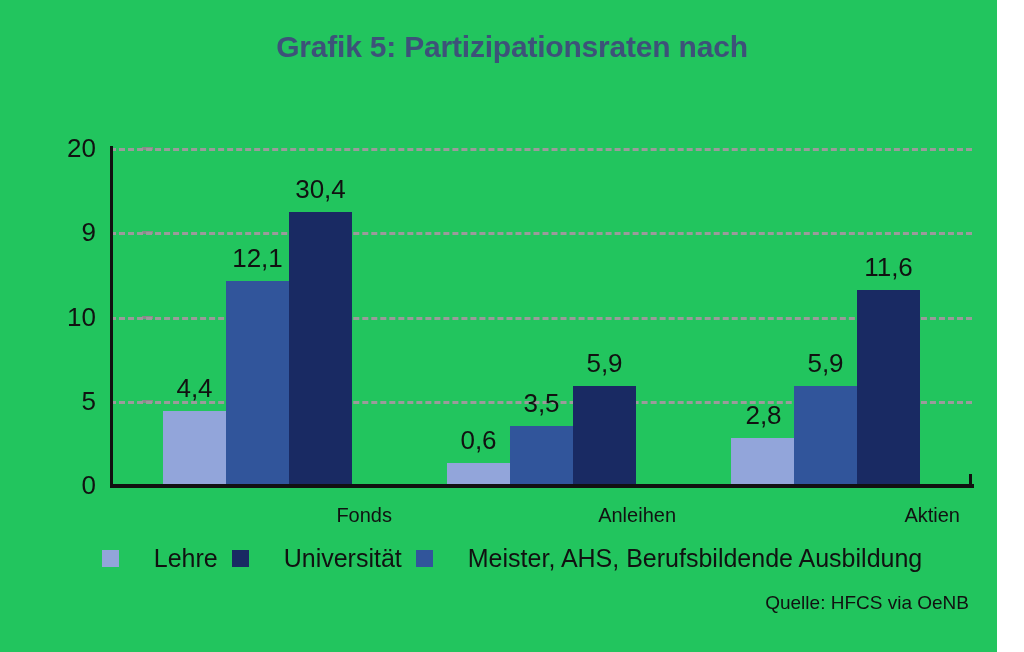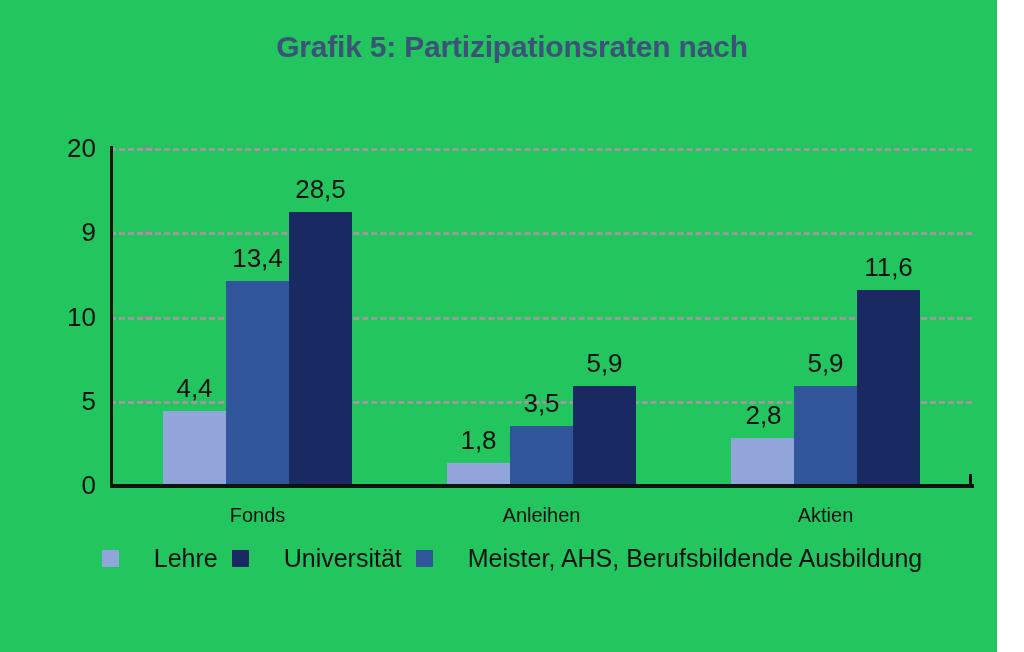--- a/index.html
+++ b/index.html
@@ -111,21 +111,21 @@
     line-height: 26px;
     white-space: nowrap;
   }
 
   
   .cat-label {
     position: absolute;
     top: 504px;
     font-size: 20px;
     color: #111111;
-    text-align: center;
+    text-align: right;
     line-height: 22px;
   }
 
   
   #legend {
     position: absolute;
     left: 0;
     top: 545px;
     width: 1024px;
     display: flex;
@@ -184,25 +184,25 @@
     </div>
 
   <div id="plot">
       <div class="gridline" style="top: 252.75px;"></div>
       <div class="gridline" style="top: 168.5px;"></div>
       <div class="gridline" style="top: 84.25px;"></div>
       <div class="gridline" style="top: 0px;"></div>
       <div class="bar" style="left: 53px; width: 63px; height: 74.14px; background: rgb(146, 165, 218);"></div>
       <div class="bar-label" style="left: 37px; width: 95px; top: 226.86px;">4,4</div>
       <div class="bar" style="left: 116px; width: 63px; height: 203.885px; background: rgb(49, 85, 155);"></div>
-      <div class="bar-label" style="left: 100px; width: 95px; top: 97.115px;">13,4</div>
+      <div class="bar-label" style="left: 100px; width: 95px; top: 97.115px;">12,1</div>
       <div class="bar" style="left: 179px; width: 63px; height: 272.97px; background: rgb(25, 42, 99);"></div>
-      <div class="bar-label" style="left: 163px; width: 95px; top: 28.03px;">28,5</div>
+      <div class="bar-label" style="left: 163px; width: 95px; top: 28.03px;">30,4</div>
       <div class="bar" style="left: 337px; width: 63px; height: 21.905px; background: rgb(146, 165, 218);"></div>
-      <div class="bar-label" style="left: 321px; width: 95px; top: 279.095px;">1,8</div>
+      <div class="bar-label" style="left: 321px; width: 95px; top: 279.095px;">0,6</div>
       <div class="bar" style="left: 400px; width: 63px; height: 58.975px; background: rgb(49, 85, 155);"></div>
       <div class="bar-label" style="left: 384px; width: 95px; top: 242.025px;">3,5</div>
       <div class="bar" style="left: 463px; width: 63px; height: 99.415px; background: rgb(25, 42, 99);"></div>
       <div class="bar-label" style="left: 447px; width: 95px; top: 201.585px;">5,9</div>
       <div class="bar" style="left: 621px; width: 63px; height: 47.18px; background: rgb(146, 165, 218);"></div>
       <div class="bar-label" style="left: 606px; width: 95px; top: 253.82px;">2,8</div>
       <div class="bar" style="left: 684px; width: 63px; height: 99.415px; background: rgb(49, 85, 155);"></div>
       <div class="bar-label" style="left: 668px; width: 95px; top: 201.585px;">5,9</div>
       <div class="bar" style="left: 747px; width: 63px; height: 195.46px; background: rgb(25, 42, 99);"></div>
       <div class="bar-label" style="left: 731px; width: 95px; top: 105.54px;">11,6</div>
@@ -219,19 +219,20 @@
       <div class="legend-item">
         <span class="legend-swatch" style="background: rgb(25, 42, 99);"></span>
         <span class="legend-text">Universität</span>
       </div>
       <div class="legend-item">
         <span class="legend-swatch" style="background: rgb(49, 85, 155);"></span>
         <span class="legend-text">Meister, AHS, Berufsbildende Ausbildung</span>
       </div>
     </div>
 
+  <div id="source">Quelle: HFCS via OeNB</div>
 
 <div class="cat-label" style="left: 123px; width: 269px;">Fonds</div>
     <div class="cat-label" style="left: 691px; width: 269px;">Aktien</div>
     <div class="cat-label" style="left: 407px; width: 269px;">Anleihen</div>
     <div class="axis-cap" style="left: 110px; top: 474px;"></div>
     <div class="axis-cap" style="left: 969px; top: 474px;"></div>
   </div>
 
 </body></html>

